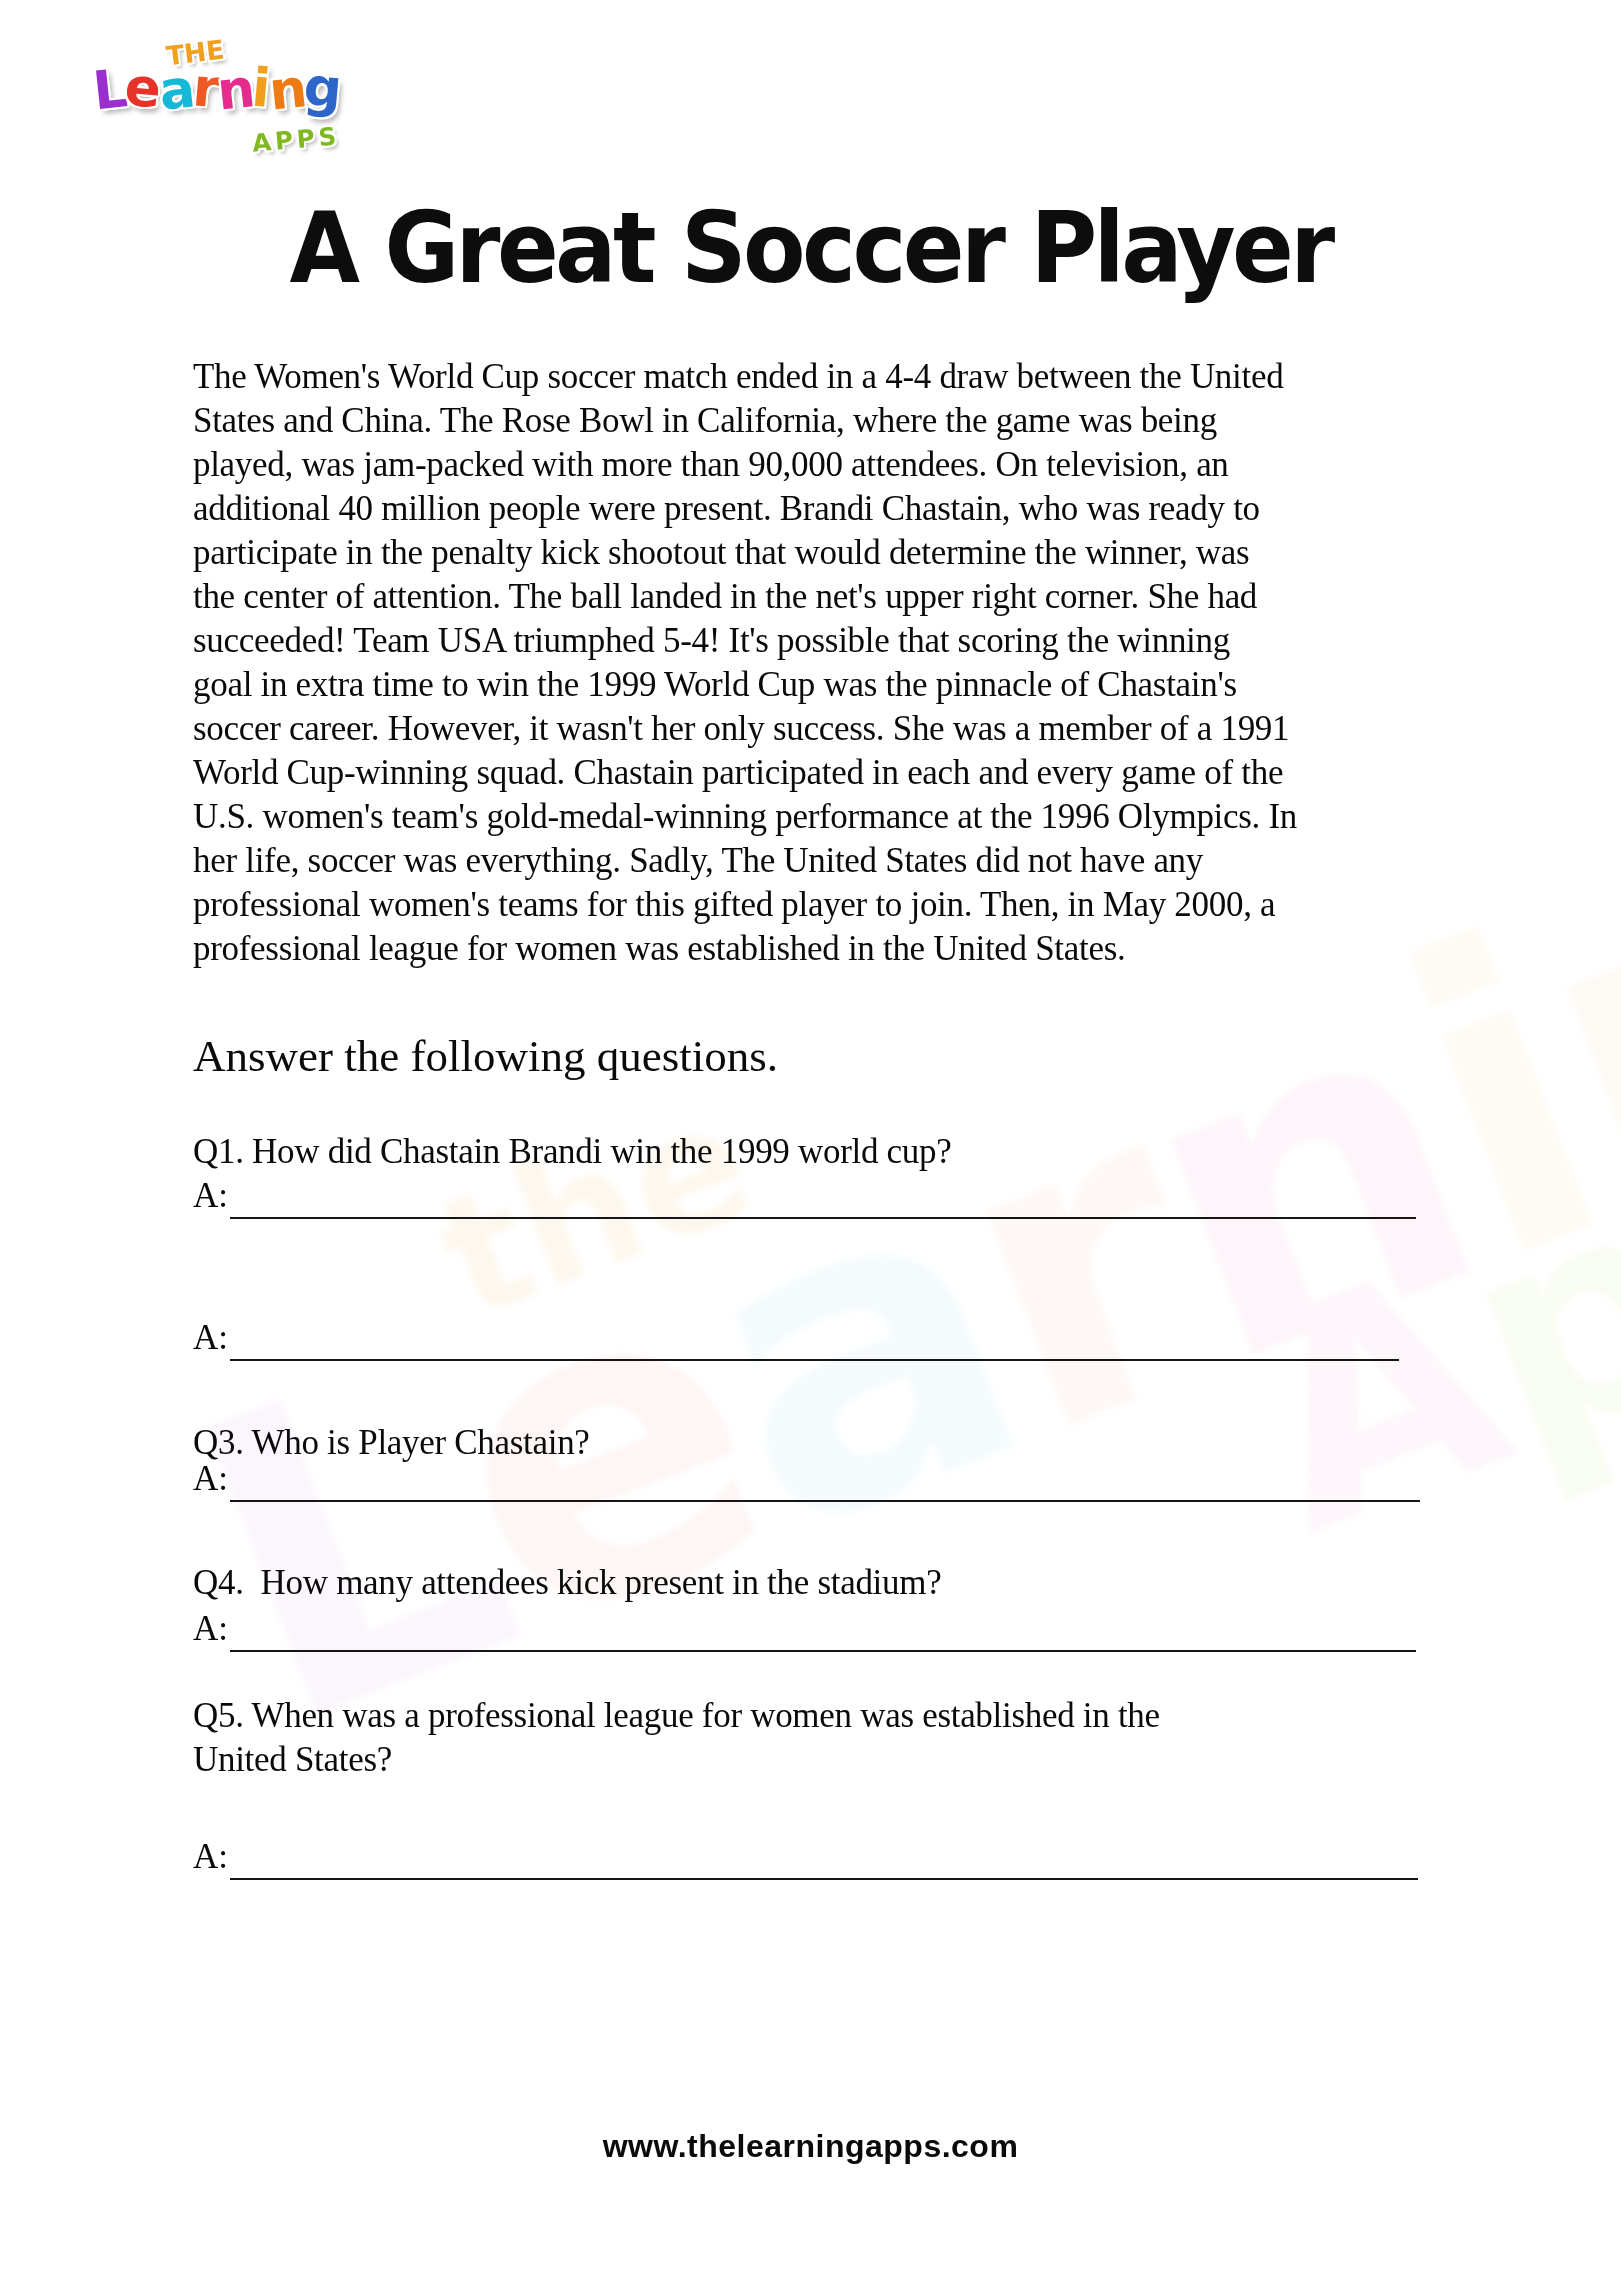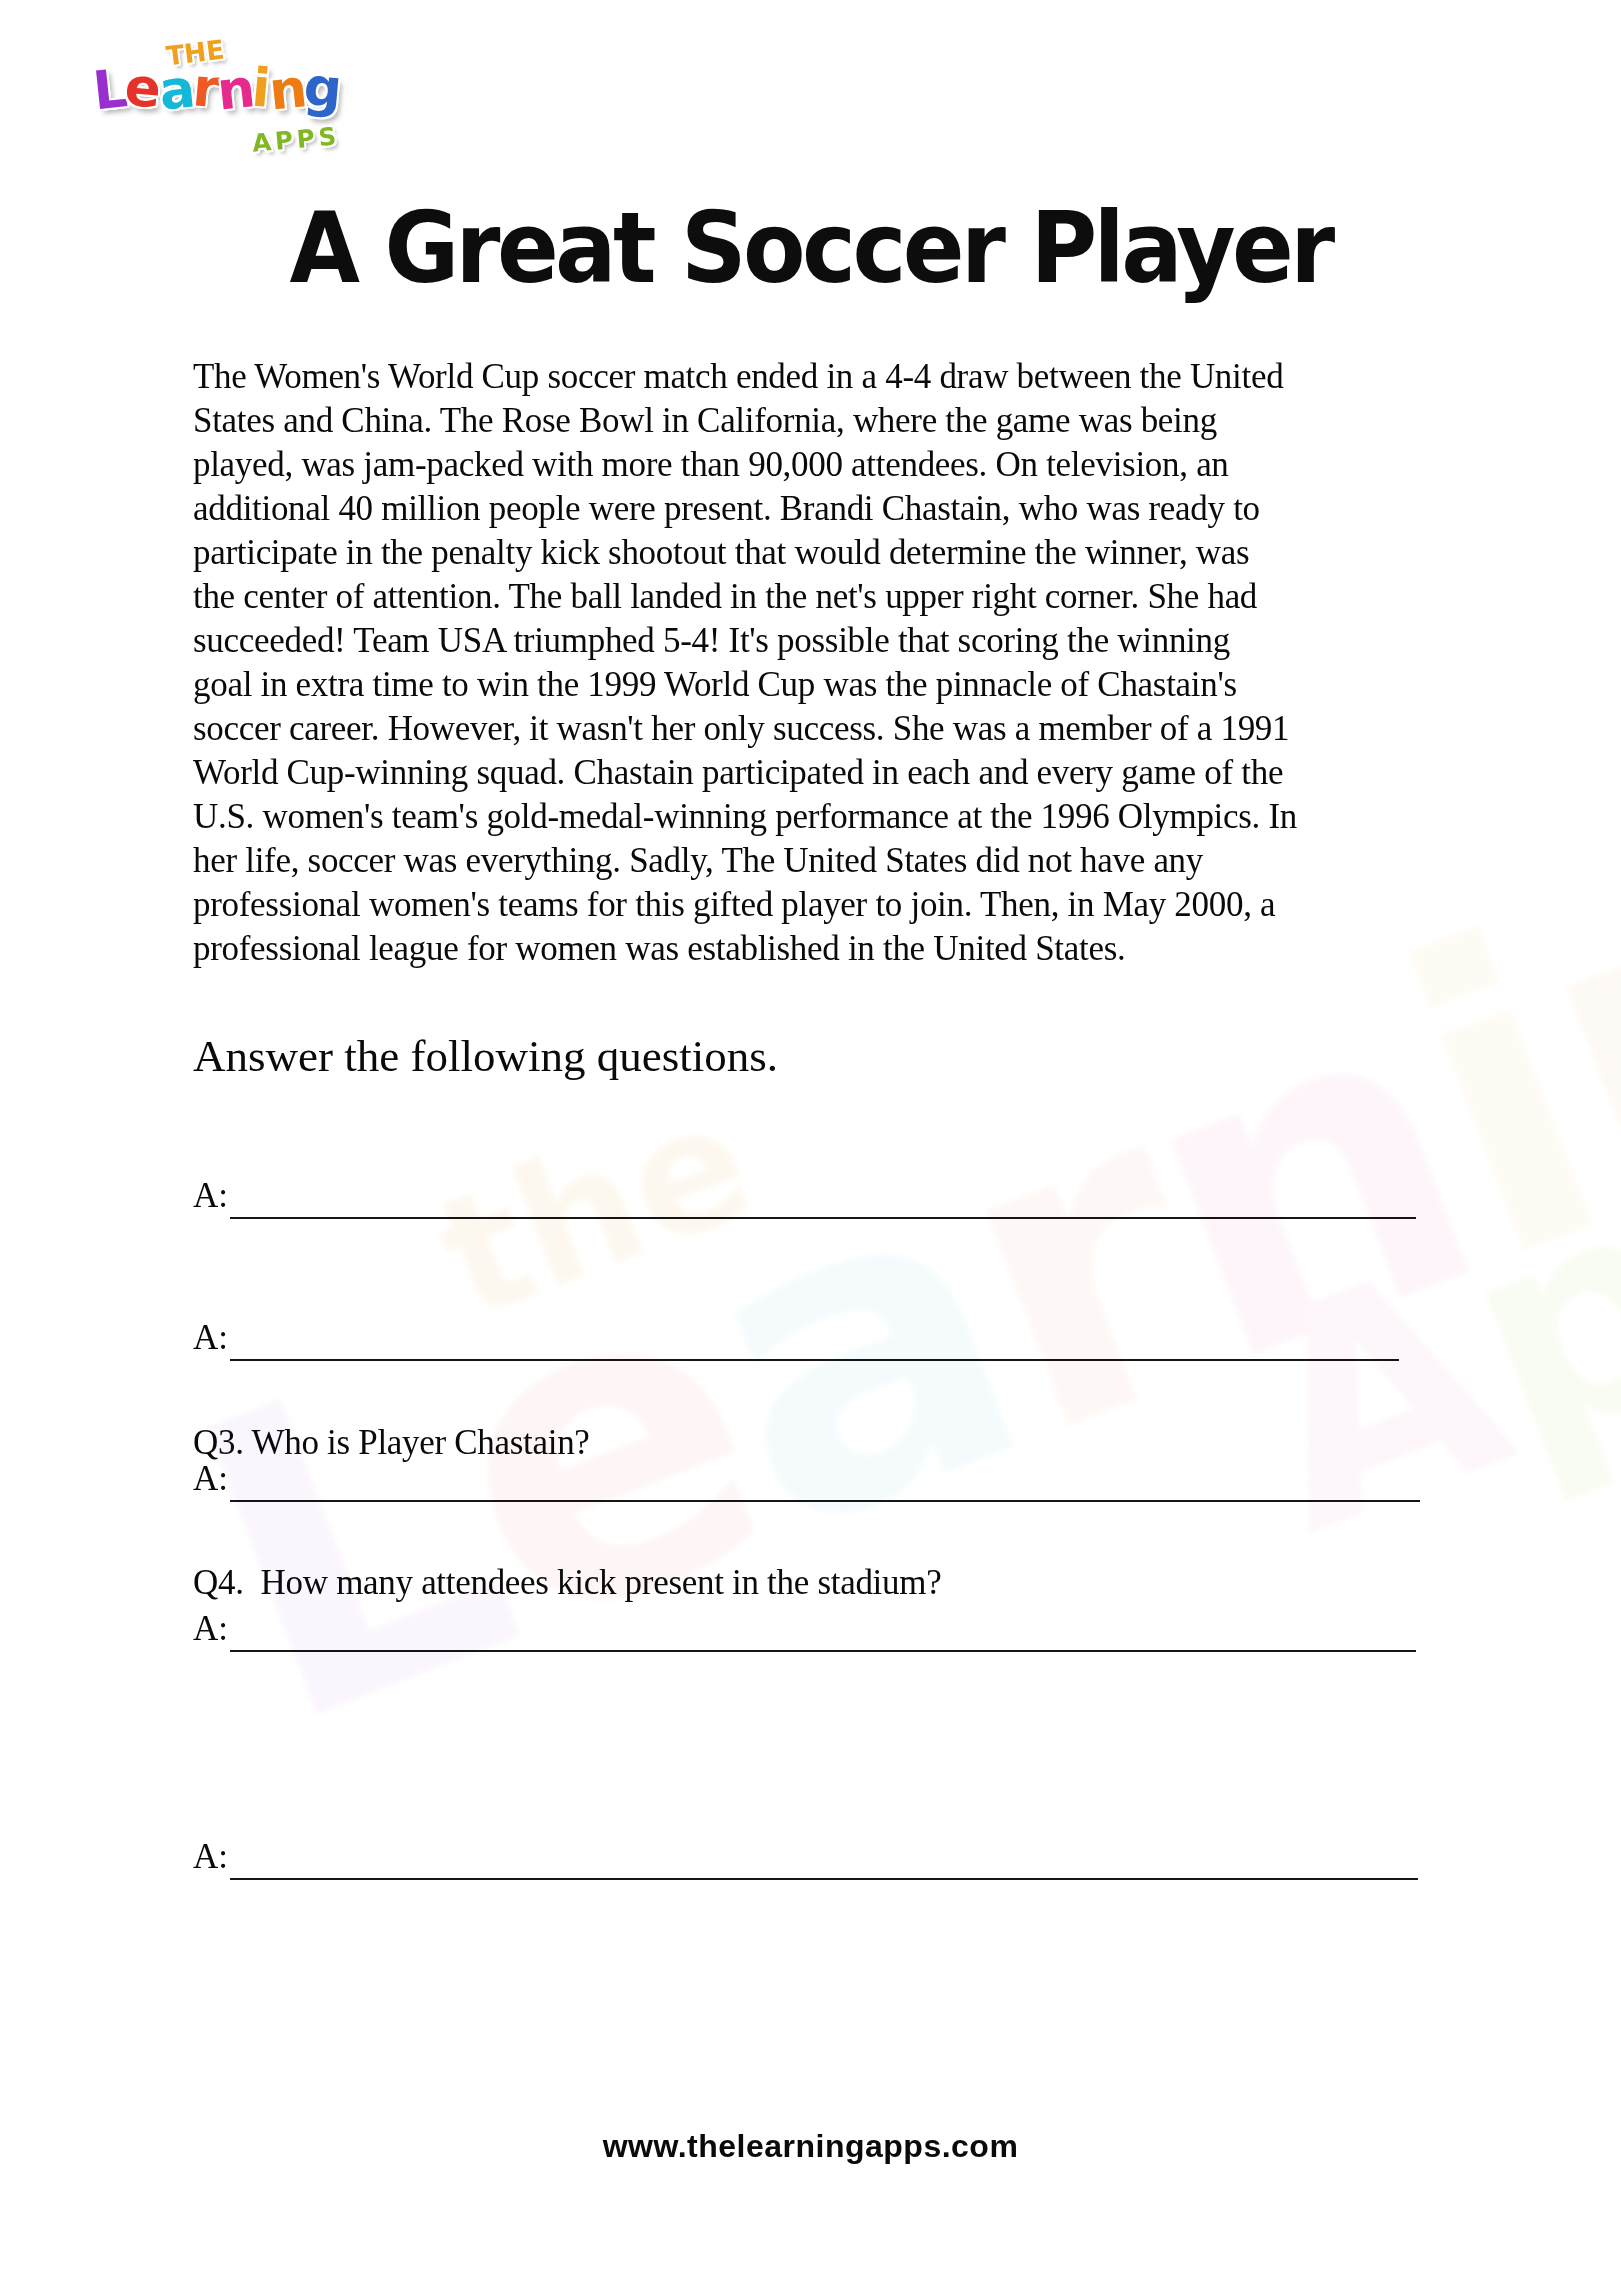--- a/index.html
+++ b/index.html
@@ -137,20 +137,21 @@
 goal in extra time to win the 1999 World Cup was the pinnacle of Chastain's
 soccer career. However, it wasn't her only success. She was a member of a 1991
 World Cup-winning squad. Chastain participated in each and every game of the
 U.S. women's team's gold-medal-winning performance at the 1996 Olympics. In
 her life, soccer was everything. Sadly, The United States did not have any
 professional women's teams for this gifted player to join. Then, in May 2000, a
 professional league for women was established in the United States.</p>
 
   <div class="instruction">Answer the following questions.</div>
 
+  <div class="question q0">Q1. How did Chastain Brandi win the 1999 world cup?</div>
   <div class="answer-row a0">
     <span class="answer-label">A:</span>
     <span class="answer-line"></span>
   </div>
 
   <div class="answer-row a1">
     <span class="answer-label">A:</span>
     <span class="answer-line"></span>
   </div>
 
@@ -159,20 +160,22 @@
     <span class="answer-label">A:</span>
     <span class="answer-line"></span>
   </div>
 
   <div class="question q3">Q4.  How many attendees kick present in the stadium?</div>
   <div class="answer-row a3">
     <span class="answer-label">A:</span>
     <span class="answer-line"></span>
   </div>
 
+  <div class="question q4">Q5. When was a professional league for women was established in the
+United States?</div>
   <div class="answer-row a4">
     <span class="answer-label">A:</span>
     <span class="answer-line"></span>
   </div>
 
   <div class="footer">www.thelearningapps.com</div>
 
 </div>
 
 

